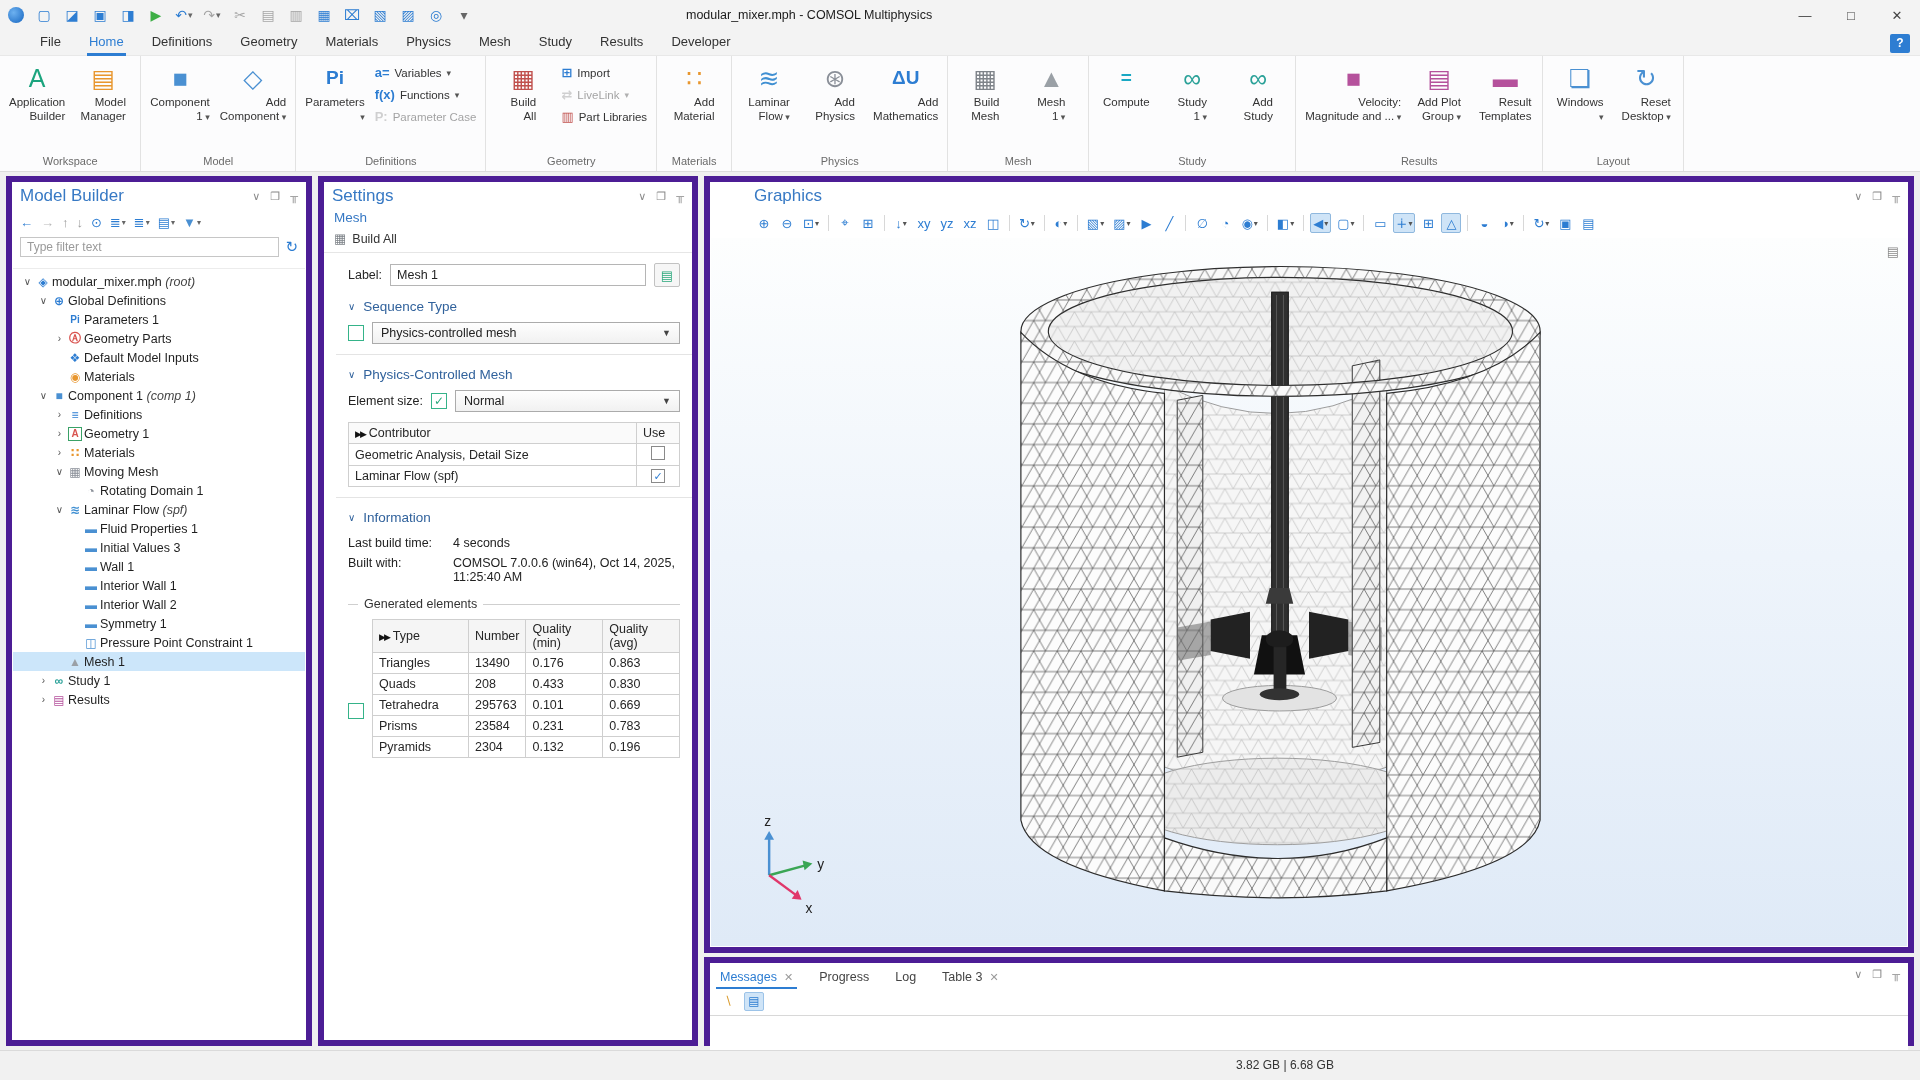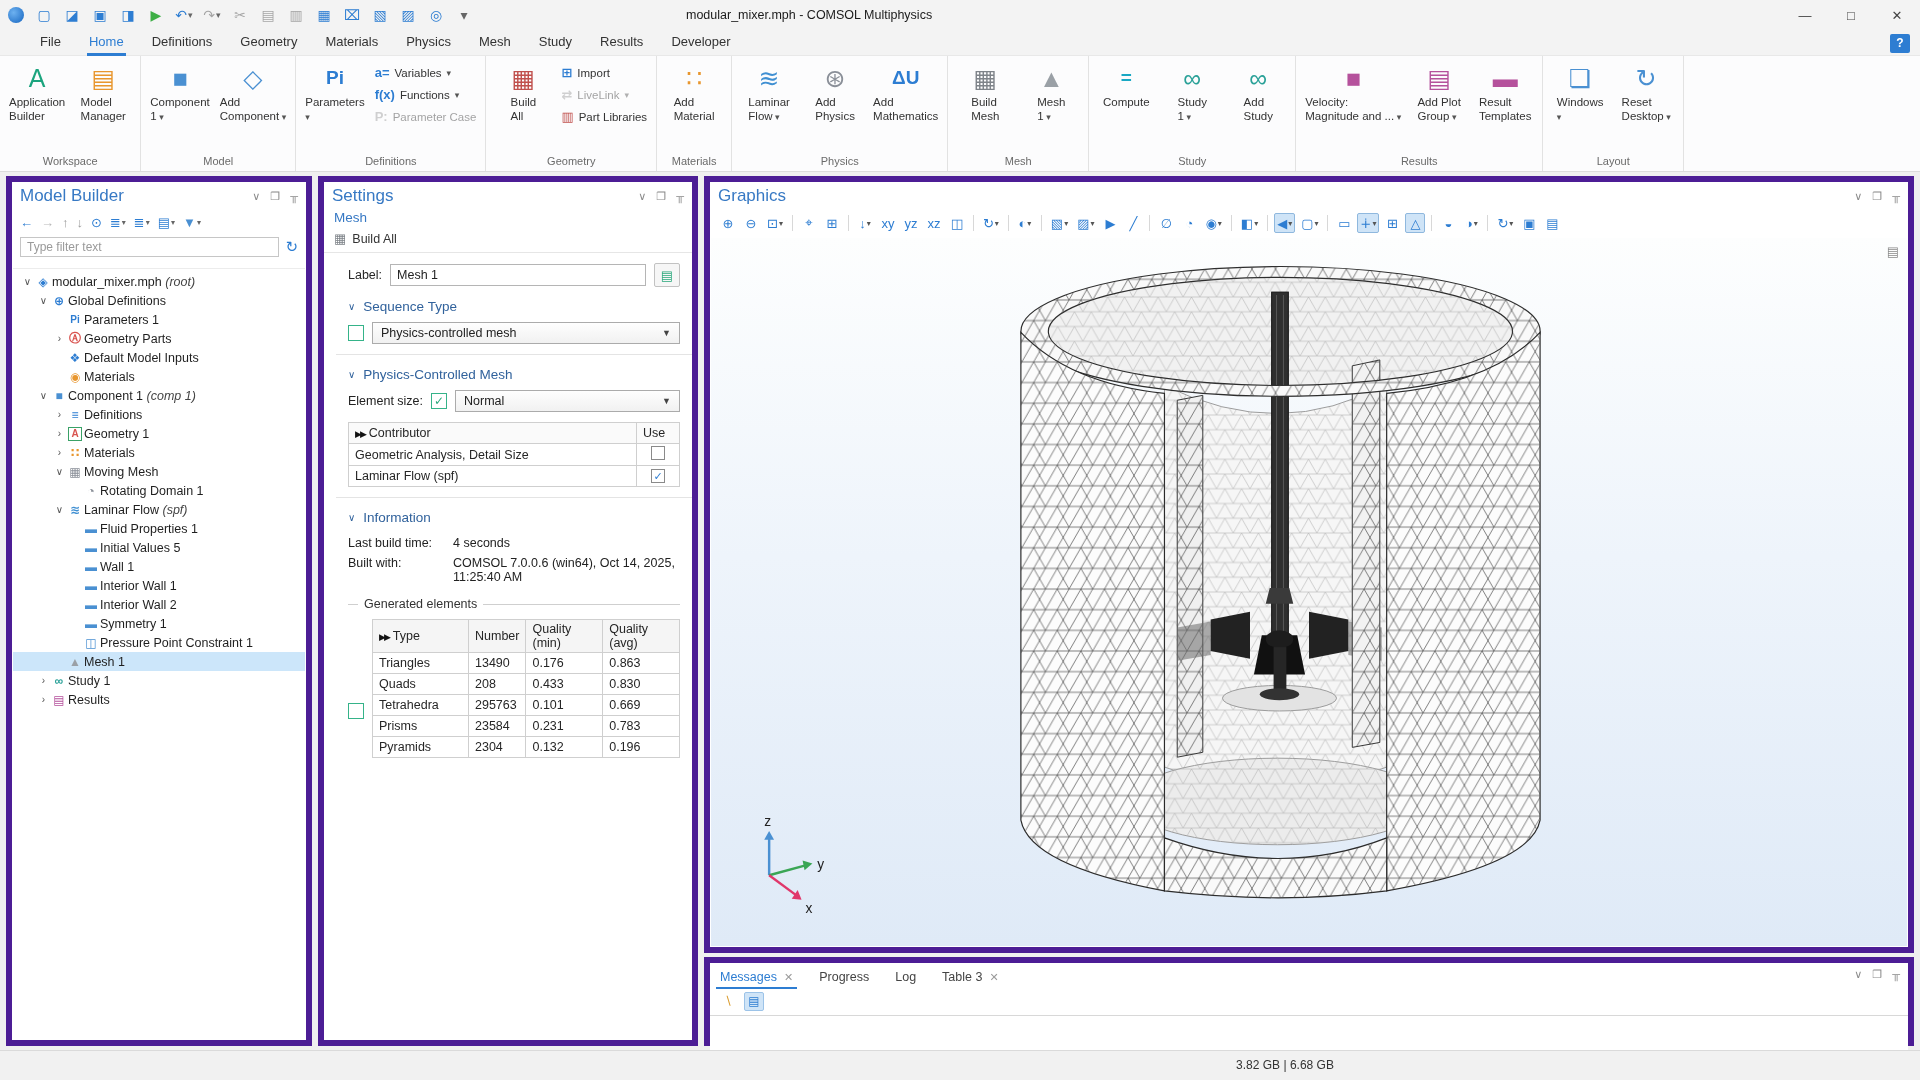--- a/index.html
+++ b/index.html
@@ -25,21 +25,21 @@
   #help-btn { position:absolute; right:10px; top:34px; width:20px; height:19px; background:#2d7dd2; color:#fff; font-weight:bold; font-size:12px; text-align:center; line-height:19px; border-radius:2px; }
 
   
   #ribbon { position:absolute; top:56px; left:0; width:1920px; height:116px; background:#fcfcfd; border-bottom:1px solid #dcdcdc; display:flex; }
   .rgroup { display:flex; flex-direction:column; border-right:1px solid #e2e2e2; padding:3px 5px 0 5px; }
   .ritems { flex:1; display:flex; align-items:flex-start; gap:2px; }
   .rlabel { height:18px; line-height:16px; text-align:center; font-size:11px; color:#6a6a6a; }
   .rlarge { min-width:64px; max-width:108px; padding:2px 4px; display:flex; flex-direction:column; align-items:center; border-radius:3px; cursor:default; }
   .ricon { height:34px; display:flex; align-items:center; justify-content:center; font-size:25px; line-height:34px; }
   .ricon.txt { font-size:19px; font-weight:bold; }
-  .rcap { text-align:left; font-size:11.5px; color:#333; line-height:14px; white-space:nowrap; }
+  .rcap { text-align:right; font-size:11.5px; color:#333; line-height:14px; white-space:nowrap; }
   .rcap .car { font-size:9px; color:#555; }
   .scol { display:flex; flex-direction:column; justify-content:flex-start; gap:5px; padding-top:5px; }
   .rsmall { display:flex; align-items:center; gap:5px; font-size:11.5px; color:#333; padding:1px 4px; border-radius:3px; white-space:nowrap; }
   .rsmall .sicon { font-size:13px; font-weight:bold; }
   .rsmall .car { font-size:9px; color:#555; }
   .rsmall.disabled, .rlarge.disabled { opacity:.45; }
 
   
   .panel { position:absolute; background:#fff; border:6px solid #4c1d95; }
   .phead { height:28px; display:flex; align-items:center; padding:0 8px; }
@@ -89,21 +89,21 @@
   .legend::before { content:""; width:10px; border-top:1px solid #cfcfcf; }
   .legend::after { content:""; flex:1; border-top:1px solid #cfcfcf; }
   .getwrap { display:flex; gap:8px; margin-top:8px; }
   .getwrap .mark { margin-top:84px; }
   table.etab { border-collapse:collapse; font-size:12.5px; flex:1; }
   table.etab th, table.etab td { border:1px solid #cfcfcf; padding:2px 6px; text-align:left; font-weight:normal; height:21px; }
   table.etab th { background:#f5f5f5; }
   .hh { font-size:9px; letter-spacing:-2px; margin-right:4px; color:#111; }
 
   
-  #graphics-panel { left:704px; top:176px; width:1210px; height:777px; }
+  #graphics-panel { left:704px; top:176px; width:1210px; height:777px;padding-left:36px; }
   #gfx-toolbar { height:26px; display:flex; align-items:center; gap:3px; padding:0 8px; }
   .gico { min-width:20px; height:20px; display:flex; align-items:center; justify-content:center; font-size:13px; color:#2d7dd2; border:1px solid transparent; border-radius:2px; padding:0 2px; gap:1px; cursor:default; }
   .gico.active { background:#cfe4f7; border-color:#8fb8de; }
   .gico .car { font-size:8px; color:#555; }
   .gdiv { width:1px; height:16px; background:#d8d8d8; margin:0 3px; }
   #gfx-canvas { position:absolute; top:56px; left:1px; right:1px; bottom:1px; background:linear-gradient(#fdfefe 0%, #eef4fb 45%, #dfeaf7 100%); overflow:hidden; }
   #corner-ico { position:absolute; top:6px; right:8px; color:#8a8a8a; font-size:13px; }
 
   
   #messages-panel { left:704px; top:957px; width:1210px; height:89px; }
@@ -539,21 +539,21 @@
           <span class="tlab">Laminar Flow <em>(spf)</em></span>
         </div>
         <div class="trow" style="padding-left: 56px;">
           <span class="texp"></span>
           <span class="tico2" style="color: rgb(74, 144, 210);">▬</span>
           <span class="tlab">Fluid Properties 1</span>
         </div>
         <div class="trow" style="padding-left: 56px;">
           <span class="texp"></span>
           <span class="tico2" style="color: rgb(74, 144, 210);">▬</span>
-          <span class="tlab">Initial Values 5</span>
+          <span class="tlab">Initial Values 3</span>
         </div>
         <div class="trow" style="padding-left: 56px;">
           <span class="texp"></span>
           <span class="tico2" style="color: rgb(74, 144, 210);">▬</span>
           <span class="tlab">Wall 1</span>
         </div>
         <div class="trow" style="padding-left: 56px;">
           <span class="texp"></span>
           <span class="tico2" style="color: rgb(74, 144, 210);">▬</span>
           <span class="tlab">Interior Wall 1</span>

